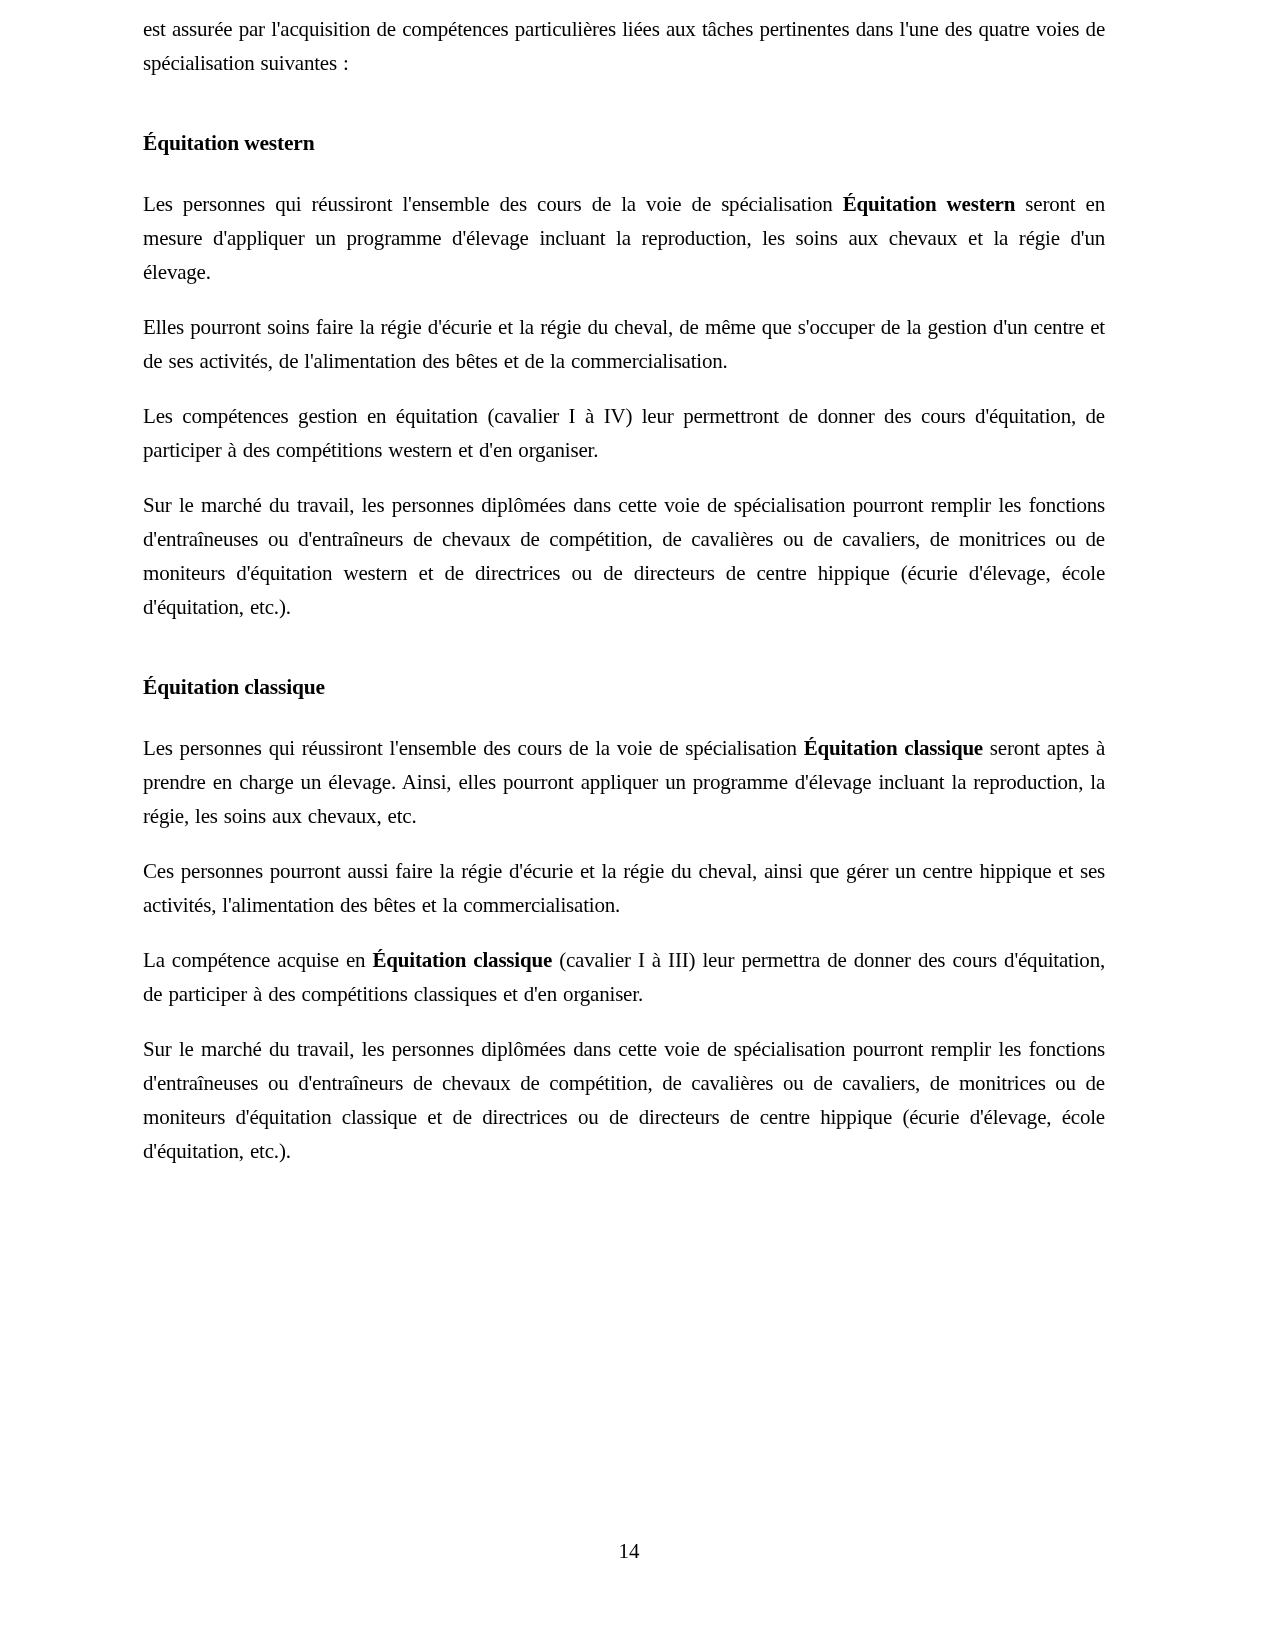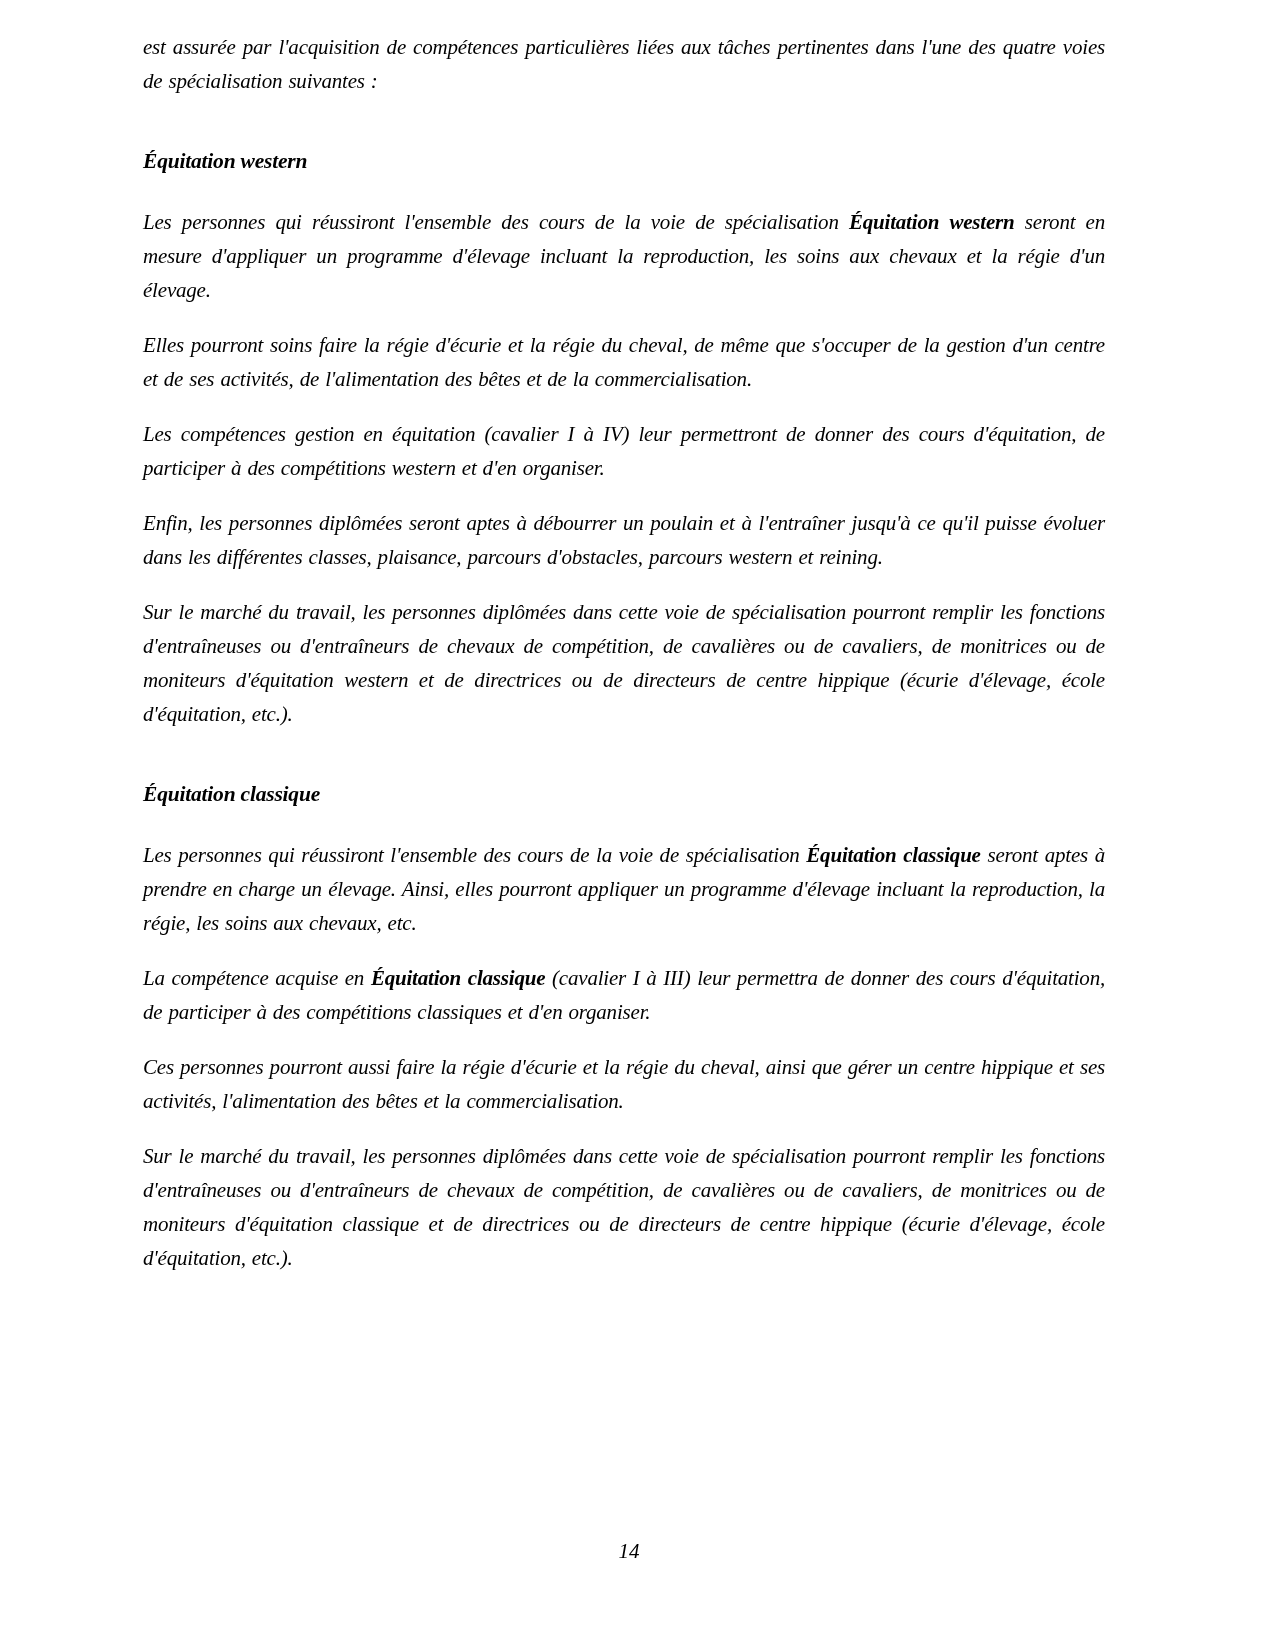--- a/index.html
+++ b/index.html
@@ -11,23 +11,22 @@
     width: 1275px;
     height: 1650px;
     position: relative;
     font-family: "Liberation Serif", "DejaVu Serif", serif;
     color: #000000;
     overflow: hidden;
   }
   .doc-page {
     position: absolute;
     top: 0; left: 0; right: 0; bottom: 0;
-    padding: 30px 170px 0 143px;
+    padding: 12px 170px 0 143px;
     box-sizing: border-box;
-    font-style: italic;
   }
   .para {
     margin: 0 0 21px 0;
     font-size: 21px;
     line-height: 34px;
     text-align: justify;
     letter-spacing: -0.2px;
     word-spacing: 1px;
   }
   .heading {
@@ -55,27 +54,26 @@
 
 <div class="doc-page">
 
   <p class="para"><span>est assurée par l'acquisition de compétences particulières liées aux tâches pertinentes dans l'une des quatre voies de spécialisation suivantes :</span></p>
 
   <section>
     <h2 class="heading">Équitation western</h2>
     <p class="para"><span>Les personnes qui réussiront l'ensemble des cours de la voie de spécialisation </span><span class="bold">Équitation western</span><span> seront en mesure d'appliquer un programme d'élevage incluant la reproduction, les soins aux chevaux et la régie d'un élevage.</span></p>
     <p class="para"><span>Elles pourront soins faire la régie d'écurie et la régie du cheval, de même que s'occuper de la gestion d'un centre et de ses activités, de l'alimentation des bêtes et de la commercialisation.</span></p>
     <p class="para"><span>Les compétences gestion en équitation (cavalier I à IV) leur permettront de donner des cours d'équitation, de participer à des compétitions western et d'en organiser.</span></p>
-    <p class="para"><span>Enfin, les personnes diplômées seront aptes à débourrer un poulain et à l'entraîner jusqu'à ce qu'il puisse évoluer dans les différentes classes, plaisance, parcours d'obstacles, parcours western et reining.</span></p>
     <p class="para"><span>Sur le marché du travail, les personnes diplômées dans cette voie de spécialisation pourront remplir les fonctions d'entraîneuses ou d'entraîneurs de chevaux de compétition, de cavalières ou de cavaliers, de monitrices ou de moniteurs d'équitation western et de directrices ou de directeurs de centre hippique (écurie d'élevage, école d'équitation, etc.).</span></p>
   </section>
 
   <section>
     <h2 class="heading">Équitation classique</h2>
     <p class="para"><span>Les personnes qui réussiront l'ensemble des cours de la voie de spécialisation </span><span class="bold">Équitation classique</span><span> seront aptes à prendre en charge un élevage.  Ainsi, elles pourront appliquer un programme d'élevage incluant la reproduction, la régie, les soins aux chevaux, etc.</span></p>
+    <p class="para"><span>Ces personnes pourront aussi faire la régie d'écurie et la régie du cheval, ainsi que gérer un centre hippique et ses activités, l'alimentation des bêtes et la commercialisation.</span></p>
     <p class="para"><span>La compétence acquise en </span><span class="bold">Équitation classique</span><span> (cavalier I à III) leur permettra de donner des cours d'équitation, de participer à des compétitions classiques et d'en organiser.</span></p>
-    <p class="para"><span>Ces personnes pourront aussi faire la régie d'écurie et la régie du cheval, ainsi que gérer un centre hippique et ses activités, l'alimentation des bêtes et la commercialisation.</span></p>
     <p class="para"><span>Sur le marché du travail, les personnes diplômées dans cette voie de spécialisation pourront remplir les fonctions d'entraîneuses ou d'entraîneurs de chevaux de compétition, de cavalières ou de cavaliers, de monitrices ou de moniteurs d'équitation classique et de directrices ou de directeurs de centre hippique (écurie d'élevage, école d'équitation, etc.).</span></p>
   </section>
 
   <div class="page-footer">14</div>
 
 </div>
 
 </body></html>

